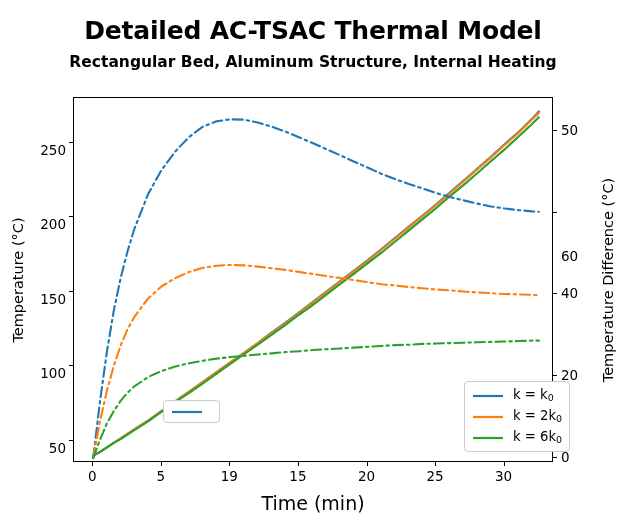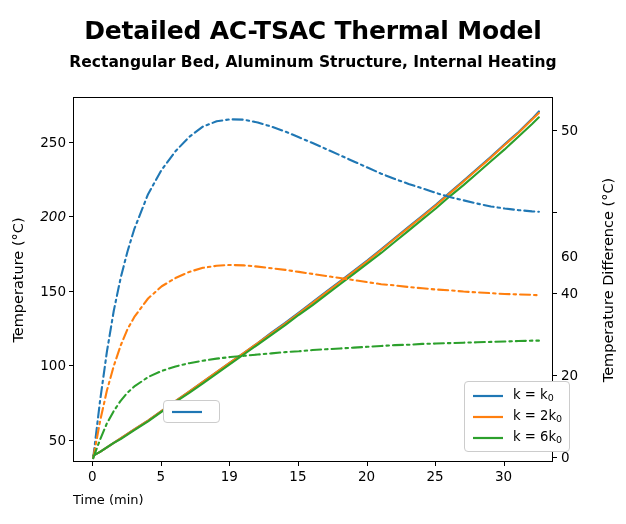--- a/index.html
+++ b/index.html
@@ -89,38 +89,40 @@
     transform: translate(-50%, -50%) rotate(-90deg);
     white-space: nowrap;
     font-size: 14.5px;
     color: #000000;
   }
   .xlabel {
     position: absolute;
     left: 73px;
     top: 492px;
     width: 480px;
-    font-size: 13px;
+    text-align: center;
+    font-size: 19px;
     color: #000000;
   }
   .tick-label {
     position: absolute;
     font-size: 13.5px;
     color: #000000;
     white-space: nowrap;
   }
   .ytick-left {
     text-align: right;
     transform: translateY(-50%);
     right: 0;
   }
   .ytick-left-wrap {
     position: absolute;
     left: 28px;
     width: 38px;
+    margin-top: 8px;
   }
   .ytick-right-wrap {
     position: absolute;
     left: 561px;
   }
   .ytick-right {
     transform: translateY(-50%);
   }
   .xtick {
     transform: translateX(-50%);
@@ -213,21 +215,21 @@
       <div class="tickmark" style="left:69px;top:365.2px;width:4px;height:1px;"></div>
       <div class="ytick-left-wrap" style="top:365.2px;">
         <div class="tick-label ytick-left" style="position: relative; text-align: right; transform: translateY(-50%);">100</div>
       </div>
       <div class="tickmark" style="left:69px;top:290.7px;width:4px;height:1px;"></div>
       <div class="ytick-left-wrap" style="top:290.7px;">
         <div class="tick-label ytick-left" style="position: relative; text-align: right; transform: translateY(-50%);">150</div>
       </div>
       <div class="tickmark" style="left:69px;top:216.2px;width:4px;height:1px;"></div>
       <div class="ytick-left-wrap" style="top:216.2px;">
-        <div class="tick-label ytick-left" style="position: relative; text-align: right; transform: translateY(-50%); font-style: italic;">200</div>
+        <div class="tick-label ytick-left" style="position: relative; text-align: right; transform: translateY(-50%);">200</div>
       </div>
       <div class="tickmark" style="left:69px;top:141.7px;width:4px;height:1px;"></div>
       <div class="ytick-left-wrap" style="top:141.7px;">
         <div class="tick-label ytick-left" style="position: relative; text-align: right; transform: translateY(-50%);">250</div>
       </div>
       <div class="tickmark" style="left:553px;top:457.1px;width:4px;height:1px;"></div>
       <div class="ytick-right-wrap" style="top:457.1px;">
         <div class="tick-label ytick-right" style="position: relative; transform: translateY(-50%);">0</div>
       </div>
       <div class="tickmark" style="left:553px;top:375.3px;width:4px;height:1px;"></div>

